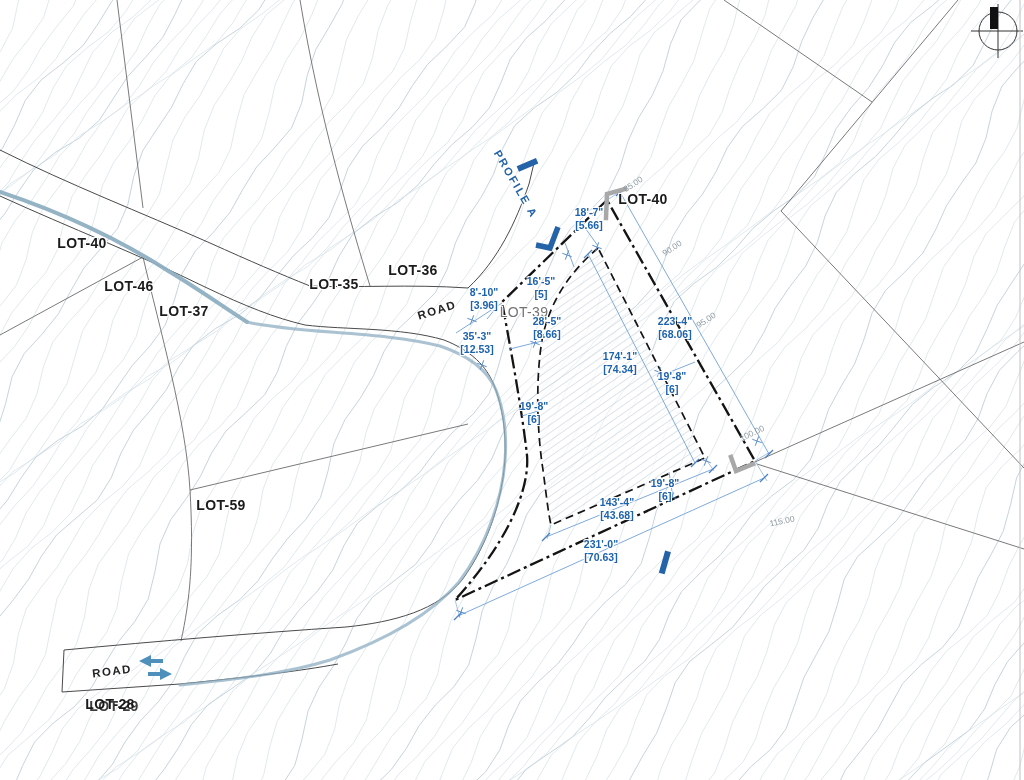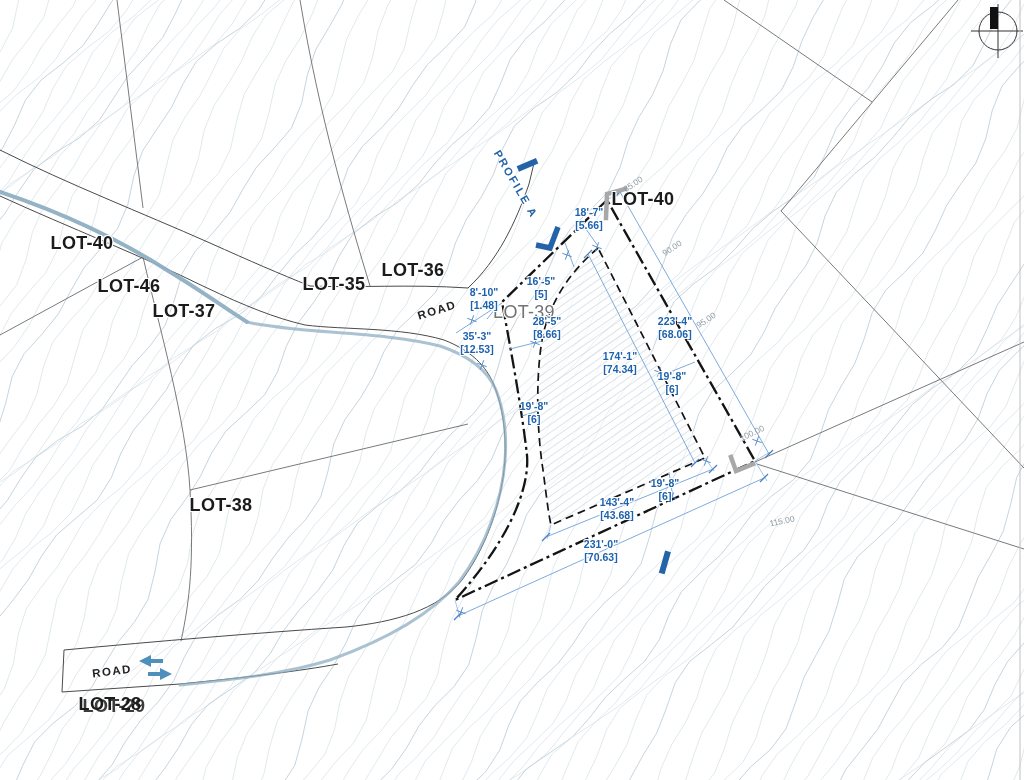--- a/index.html
+++ b/index.html
@@ -1,20 +1,20 @@
 <!DOCTYPE html>
 <html><head>
 <meta charset="utf-8">
 <style>
   html,body{margin:0;padding:0;background:#ffffff;}
   #stage{position:relative;width:1024px;height:780px;overflow:hidden;background:#ffffff;
          font-family:"Liberation Sans",sans-serif;}
   #stage svg{position:absolute;left:0;top:0;}
   .lbl{position:absolute;transform:translate(-50%,-50%);white-space:nowrap;
-       font-weight:600;font-size:18px;color:#1b1b1b;letter-spacing:.3px;
+       font-weight:600;font-size:14px;color:#1b1b1b;letter-spacing:.3px;
        text-shadow:-1px -1px 0 #fff,1px -1px 0 #fff,-1px 1px 0 #fff,1px 1px 0 #fff;}
   .lbl.red{color:#737373;font-weight:400;}
   .dim{position:absolute;transform:translate(-50%,-50%);text-align:center;
        font-weight:700;font-size:10.5px;line-height:13px;color:#1d62ad;white-space:nowrap;
        text-shadow:-1px -1px 0 #fff,1px -1px 0 #fff,-1px 1px 0 #fff,1px 1px 0 #fff,0 0 2px #fff;}
   .road-lbl{position:absolute;transform:translate(-50%,-50%) rotate(-17deg);
        font-weight:600;font-size:11.5px;color:#222;letter-spacing:1.5px;white-space:nowrap;
        text-shadow:-1px -1px 0 #fff,1px 1px 0 #fff;}
   .road-lbl.low{transform:translate(-50%,-50%) rotate(-7deg);}
   .clabel{position:absolute;transform:translate(-50%,-50%) rotate(-33deg);
@@ -266,42 +266,42 @@
   </g>
 
   <line x1="1020" y1="0" x2="1020" y2="780" stroke="#c0c0c0" stroke-width="1"></line>
 </svg>
 
 <div class="lbl" style="left:82px;top:243px">LOT-40</div>
 <div class="lbl" style="left:129px;top:286px">LOT-46</div>
 <div class="lbl" style="left:184px;top:311px">LOT-37</div>
 <div class="lbl" style="left:334px;top:284px">LOT-35</div>
 <div class="lbl" style="left:413px;top:270px">LOT-36</div>
-<div class="lbl" style="left:221px;top:505px">LOT-38</div>
+<div class="lbl" style="left:221px;top:505px">LOT-59</div>
 <div class="lbl red" style="left:524px;top:312px">LOT-39</div>
 <div class="lbl" style="left:643px;top:199px">LOT-40</div>
 <div class="lbl" style="left:110px;top:704px">LOT-28</div>
 <div class="lbl" style="left:114px;top:706px;text-shadow:none;opacity:.85">LOT-29</div>
 
 <div class="road-lbl" style="left:437px;top:310px">ROAD</div>
 <div class="road-lbl low" style="left:112px;top:671px">ROAD</div>
 
 <div class="profile-lbl" style="left:516px;top:184px">PROFILE A</div>
 
 <div class="dim" style="left:589px;top:219px">
       <div>18'-7"</div>
       <div>[5.66]</div>
     </div>
 <div class="dim" style="left:541px;top:288px">
       <div>16'-5"</div>
       <div>[5]</div>
     </div>
 <div class="dim" style="left:484px;top:299px">
       <div>8'-10"</div>
-      <div>[1.48]</div>
+      <div>[3.96]</div>
     </div>
 <div class="dim" style="left:547px;top:328px">
       <div>28'-5"</div>
       <div>[8.66]</div>
     </div>
 <div class="dim" style="left:477px;top:343px">
       <div>35'-3"</div>
       <div>[12.53]</div>
     </div>
 <div class="dim" style="left:620px;top:363px">

